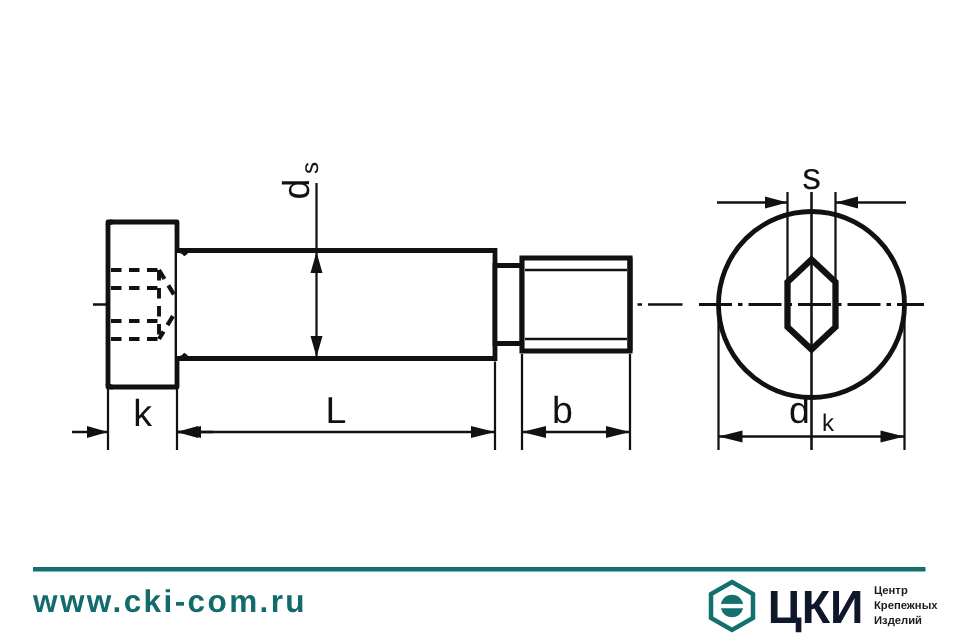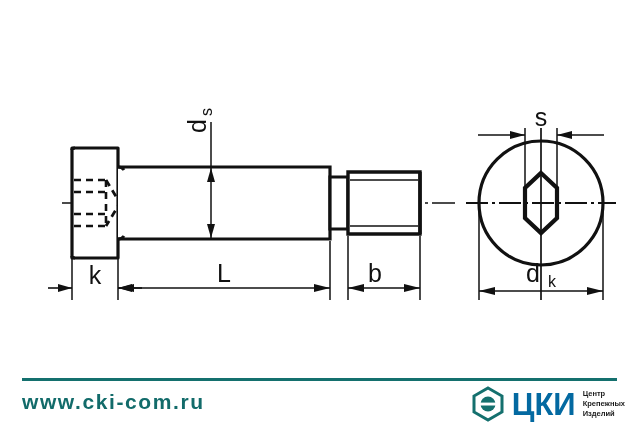--- a/index.html
+++ b/index.html
@@ -57,21 +57,21 @@
     display: flex;
     align-items: center;
     gap: 7px;
   }
   #brand-mark {
     display: block;
   }
   #brand-name {
     font-size: 31px;
     font-weight: bold;
-    color: #0369a1;
+    color: #0f172a;
     letter-spacing: 0px;
     line-height: 1;
     font-family: "Liberation Sans", sans-serif;
   }
   #brand-tagline {
     display: flex;
     flex-direction: column;
     justify-content: flex-start;
     font-size: 7.5px;
     font-weight: bold;

